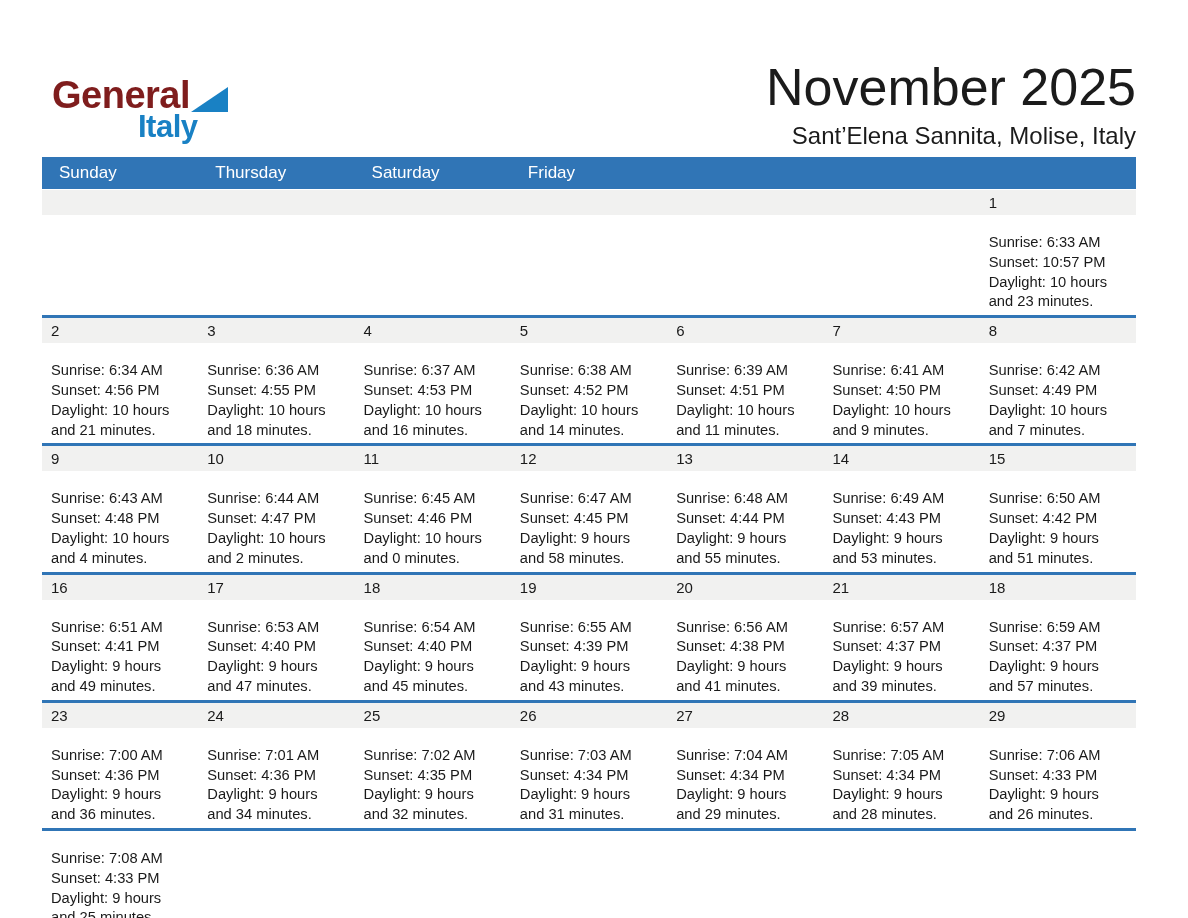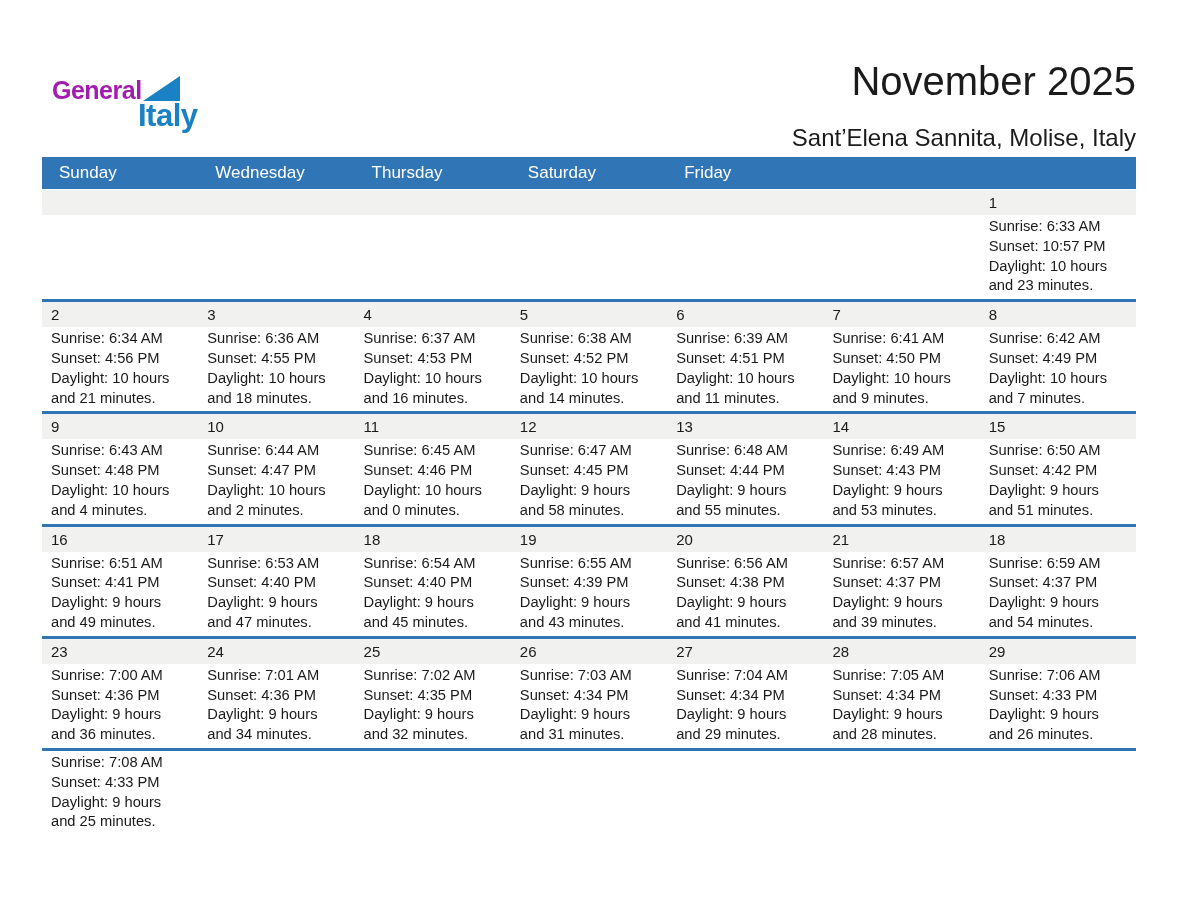--- a/index.html
+++ b/index.html
@@ -4,37 +4,37 @@
 <style>
   html,body{margin:0;padding:0;}
   body{
     width:1188px;height:918px;position:relative;overflow:hidden;
     background:#ffffff;color:#1a1a1a;
     font-family:"Liberation Sans",sans-serif;
   }
   
   .logo{position:absolute;left:52px;top:76px;}
   .logo-top{display:flex;align-items:flex-end;}
-  .logo-general{font-size:25px;font-weight:600;letter-spacing:-0.5px;color:#a21caf;line-height:1;}
+  .logo-general{font-size:38px;font-weight:600;letter-spacing:-0.5px;color:#7f1d1d;line-height:1;}
   .logo-flag{width:0;height:0;border-bottom:25px solid #1981C4;border-left:37px solid transparent;margin-bottom:2px;margin-left:1px;}
   .logo-blue{font-size:31px;font-weight:600;letter-spacing:-0.5px;color:#1981C4;line-height:1;margin-top:-3px;padding-left:86px;}
   
   .titleblock{position:absolute;right:52px;top:58px;text-align:right;}
-  .month-title{font-size:40px;font-weight:400;line-height:1.15;color:#1b1b1b;}
-  .location{font-size:24px;font-weight:400;margin-top:20px;color:#1b1b1b;}
+  .month-title{font-size:52px;font-weight:400;line-height:1.15;color:#1b1b1b;}
+  .location{font-size:24px;font-weight:400;margin-top:4px;color:#1b1b1b;}
   
   .calendar{position:absolute;left:42px;top:157px;width:1094px;}
   .weekday-row{display:grid;grid-template-columns:repeat(7,1fr);background:#3075B6;height:32px;}
   .hcell{color:#ffffff;font-size:17px;line-height:32px;padding-left:17px;white-space:nowrap;overflow:hidden;}
   .week.bordered{border-top:3px solid #3075B6;}
   .week.first{margin-top:1px;}
   .band{display:grid;grid-template-columns:repeat(7,1fr);background:#F1F1F0;height:25px;}
   .num-cell{font-size:15px;line-height:26px;padding-left:9px;color:#1a1a1a;}
   .details{display:grid;grid-template-columns:repeat(7,1fr);background:#ffffff;min-height:81px;}
-  .detail-cell{padding:2px 4px 3px 9px;}
+  .detail-cell{padding:18px 4px 3px 9px;}
   .line{font-size:14.7px;line-height:19.8px;color:#1a1a1a;white-space:nowrap;}
 </style>
 </head>
 <body>
 
 <div class="logo">
   <div class="logo-top">
     <span class="logo-general">General</span>
     <span class="logo-flag"></span>
   </div>
@@ -42,21 +42,20 @@
 </div>
 
 <div class="titleblock">
   <div class="month-title">November 2025</div>
   <div class="location">Sant’Elena Sannita, Molise, Italy</div>
 </div>
 
 <div class="calendar">
   <div class="weekday-row">
       <div class="hcell">Sunday</div>
-      <div class="hcell">Wednesday</div>
       <div class="hcell">Thursday</div>
       <div class="hcell">Saturday</div>
       <div class="hcell">Friday</div>
     </div>
   <div>
       <div class="week first">
         <div class="band">
           <div class="num-cell"></div>
           <div class="num-cell"></div>
           <div class="num-cell"></div>
@@ -234,21 +233,21 @@
           <div class="detail-cell">
             <div class="line">Sunrise: 6:57 AM</div>
             <div class="line">Sunset: 4:37 PM</div>
             <div class="line">Daylight: 9 hours</div>
             <div class="line">and 39 minutes.</div>
           </div>
           <div class="detail-cell">
             <div class="line">Sunrise: 6:59 AM</div>
             <div class="line">Sunset: 4:37 PM</div>
             <div class="line">Daylight: 9 hours</div>
-            <div class="line">and 54 minutes.</div>
+            <div class="line">and 57 minutes.</div>
           </div>
         </div>
       </div>
       <div class="week bordered">
         <div class="band">
           <div class="num-cell">23</div>
           <div class="num-cell">24</div>
           <div class="num-cell">25</div>
           <div class="num-cell">26</div>
           <div class="num-cell">27</div>

